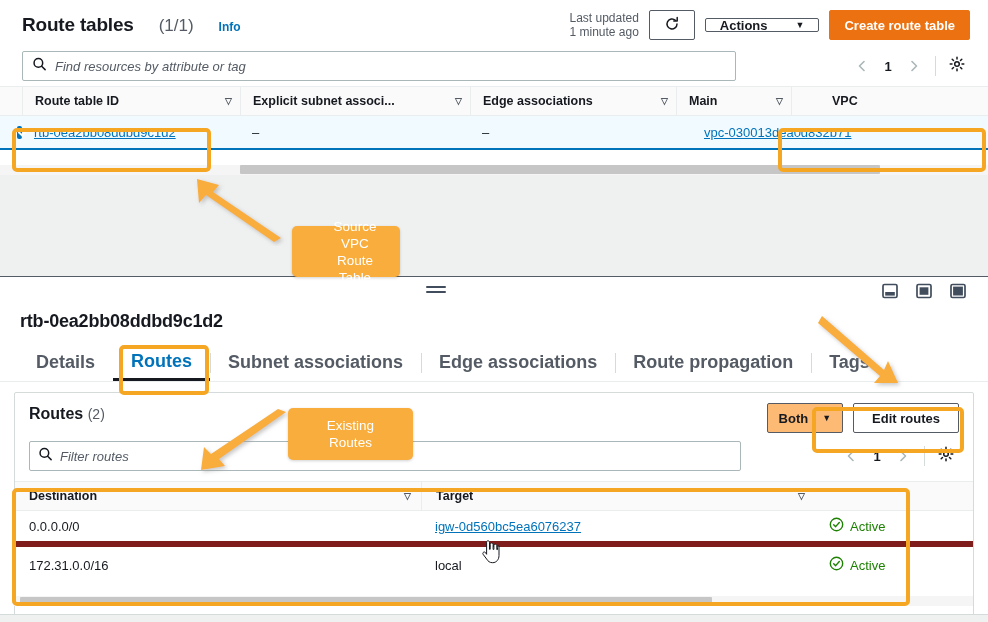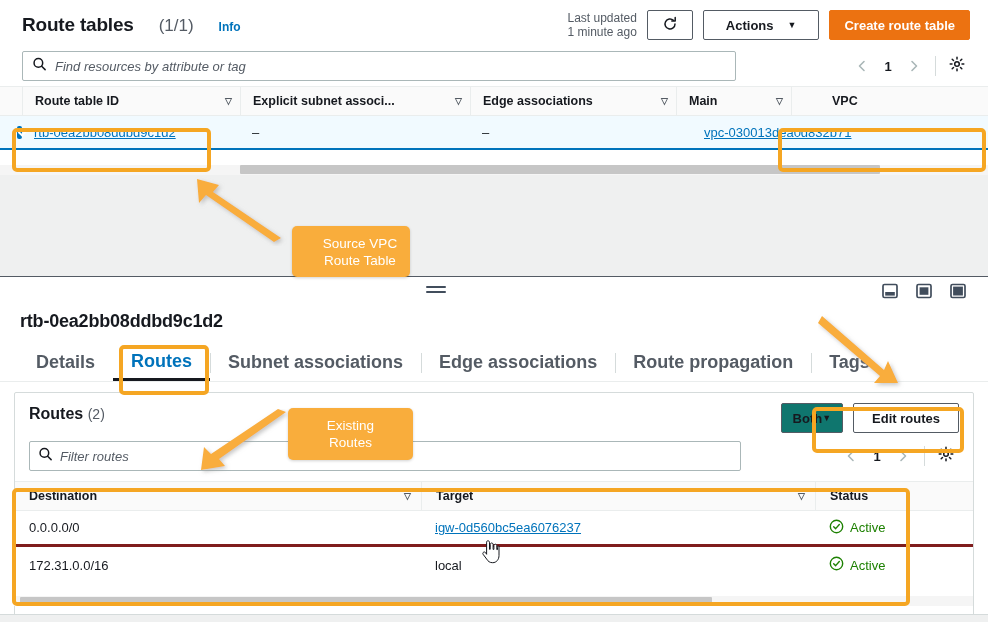--- a/index.html
+++ b/index.html
@@ -79,23 +79,23 @@
     font-family: inherit;
     display: inline-flex;
     align-items: center;
     justify-content: center;
   }
   .btn-refresh {
     width: 46px;
     height: 30px;
   }
   .btn-actions {
-    height: 30px;
-    padding: 0 22px;
-    gap: 14px;
+    height: 14px;
+    padding: 0 14px;
+    gap: 28px;
   }
   .btn-primary {
     background: #ec7211;
     border: 1px solid #ec7211;
     border-radius: 2px;
     height: 30px;
     padding: 0 14px;
     font-size: 13px;
     font-weight: bold;
     color: #ffffff;
@@ -368,26 +368,27 @@
   .routes-head-right {
     display: flex;
     align-items: center;
     gap: 10px;
     margin-top: -2px;
   }
   .select-both {
     height: 30px;
     border: 1px solid #545b64;
     border-radius: 2px;
-    background: #0f766e;
-    font-size: 13px;
-    font-weight: bold;
-    color: #16191f;
-    display: flex;
-    align-items: center;
+    background: #fdba74;
+    font-size: 13px;
+    font-weight: bold;
+    color: #16191f;
+    display: flex;
+    align-items: center;
+    gap: 14px;
     padding: 0 11px;
     cursor: pointer;
   }
   .btn-edit {
     height: 30px;
     border: 1px solid #545b64;
     border-radius: 2px;
     background: #fff;
     font-size: 13px;
     font-weight: bold;
@@ -428,21 +429,21 @@
     height: 30px;
     background: #fafafa;
     border-top: 1px solid #eaeded;
     border-bottom: 1px solid #eaeded;
     align-items: center;
   }
   .r-row {
     display: flex;
     height: 36px;
     align-items: center;
-    border-bottom: 3px solid #7f1d1d;
+    border-bottom: 6px solid #7f1d1d;
   }
   .r-row:last-child { border-bottom: none; }
   .rth {
     font-size: 12.5px;
     font-weight: bold;
     color: #16191f;
     display: flex;
     align-items: center;
     justify-content: space-between;
     padding-right: 10px;
@@ -732,23 +733,20 @@
 
     <div class="r-head">
       <div class="rth rc-dest" style="border-left:none;">
         <span class="lbl">Destination</span>
         <span class="sort-caret">▽</span>
       </div>
       <div class="rth rc-target">
         <span class="lbl">Target</span>
         <span class="sort-caret">▽</span>
       </div>
-      <div class="rth rc-status">
-        <span class="lbl">Status</span>
-      </div>
     </div>
 
     <div class="r-row">
       <div class="rtd rc-dest">0.0.0.0/0</div>
       <div class="rtd rc-target">
         <span class="link">igw-0d560bc5ea6076237</span>
       </div>
       <div class="rtd rc-status">
         <span class="status-cell">
           <span>
@@ -800,21 +798,21 @@
     <defs>
       <filter id="sh1" x="-20%" y="-20%" width="150%" height="150%">
         <feDropShadow dx="2" dy="2" stdDeviation="2" flood-color="#999" flood-opacity="0.55"></feDropShadow>
       </filter>
     </defs>
     <g filter="url(#sh1)">
       <path d="M96 62 L28 16 L34 9 L12 3 L14 27 L21 19 L89 66 Z" fill="#f9ad3c"></path>
     </g>
   </svg>
 
-  <div class="callout" style="left:292px; top:226px; width:118px; height:51px;padding-left:28px;">
+  <div class="callout" style="left:292px; top:226px; width:108px; height:51px;padding-left:28px;">
     <div>
       <div>Source VPC</div>
       <div>Route Table</div>
     </div>
   </div>
 
   <div class="hl" style="left:119px; top:345px; width:90px; height:50px;"></div>
 
   <svg style="position:absolute; left:818px; top:310px; width:90px; height:80px;" viewBox="0 0 90 80">
     <defs>

